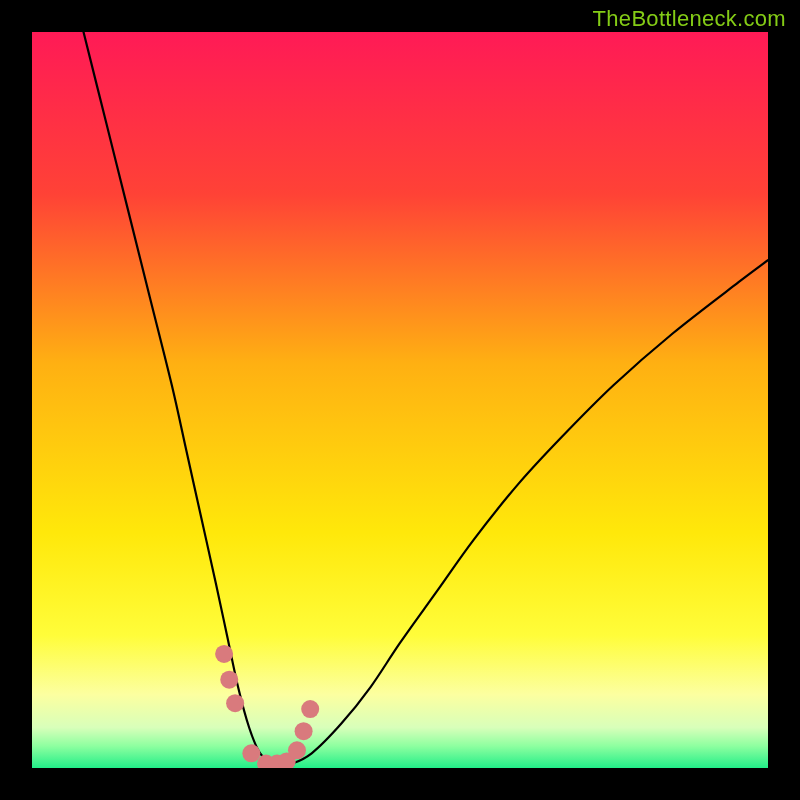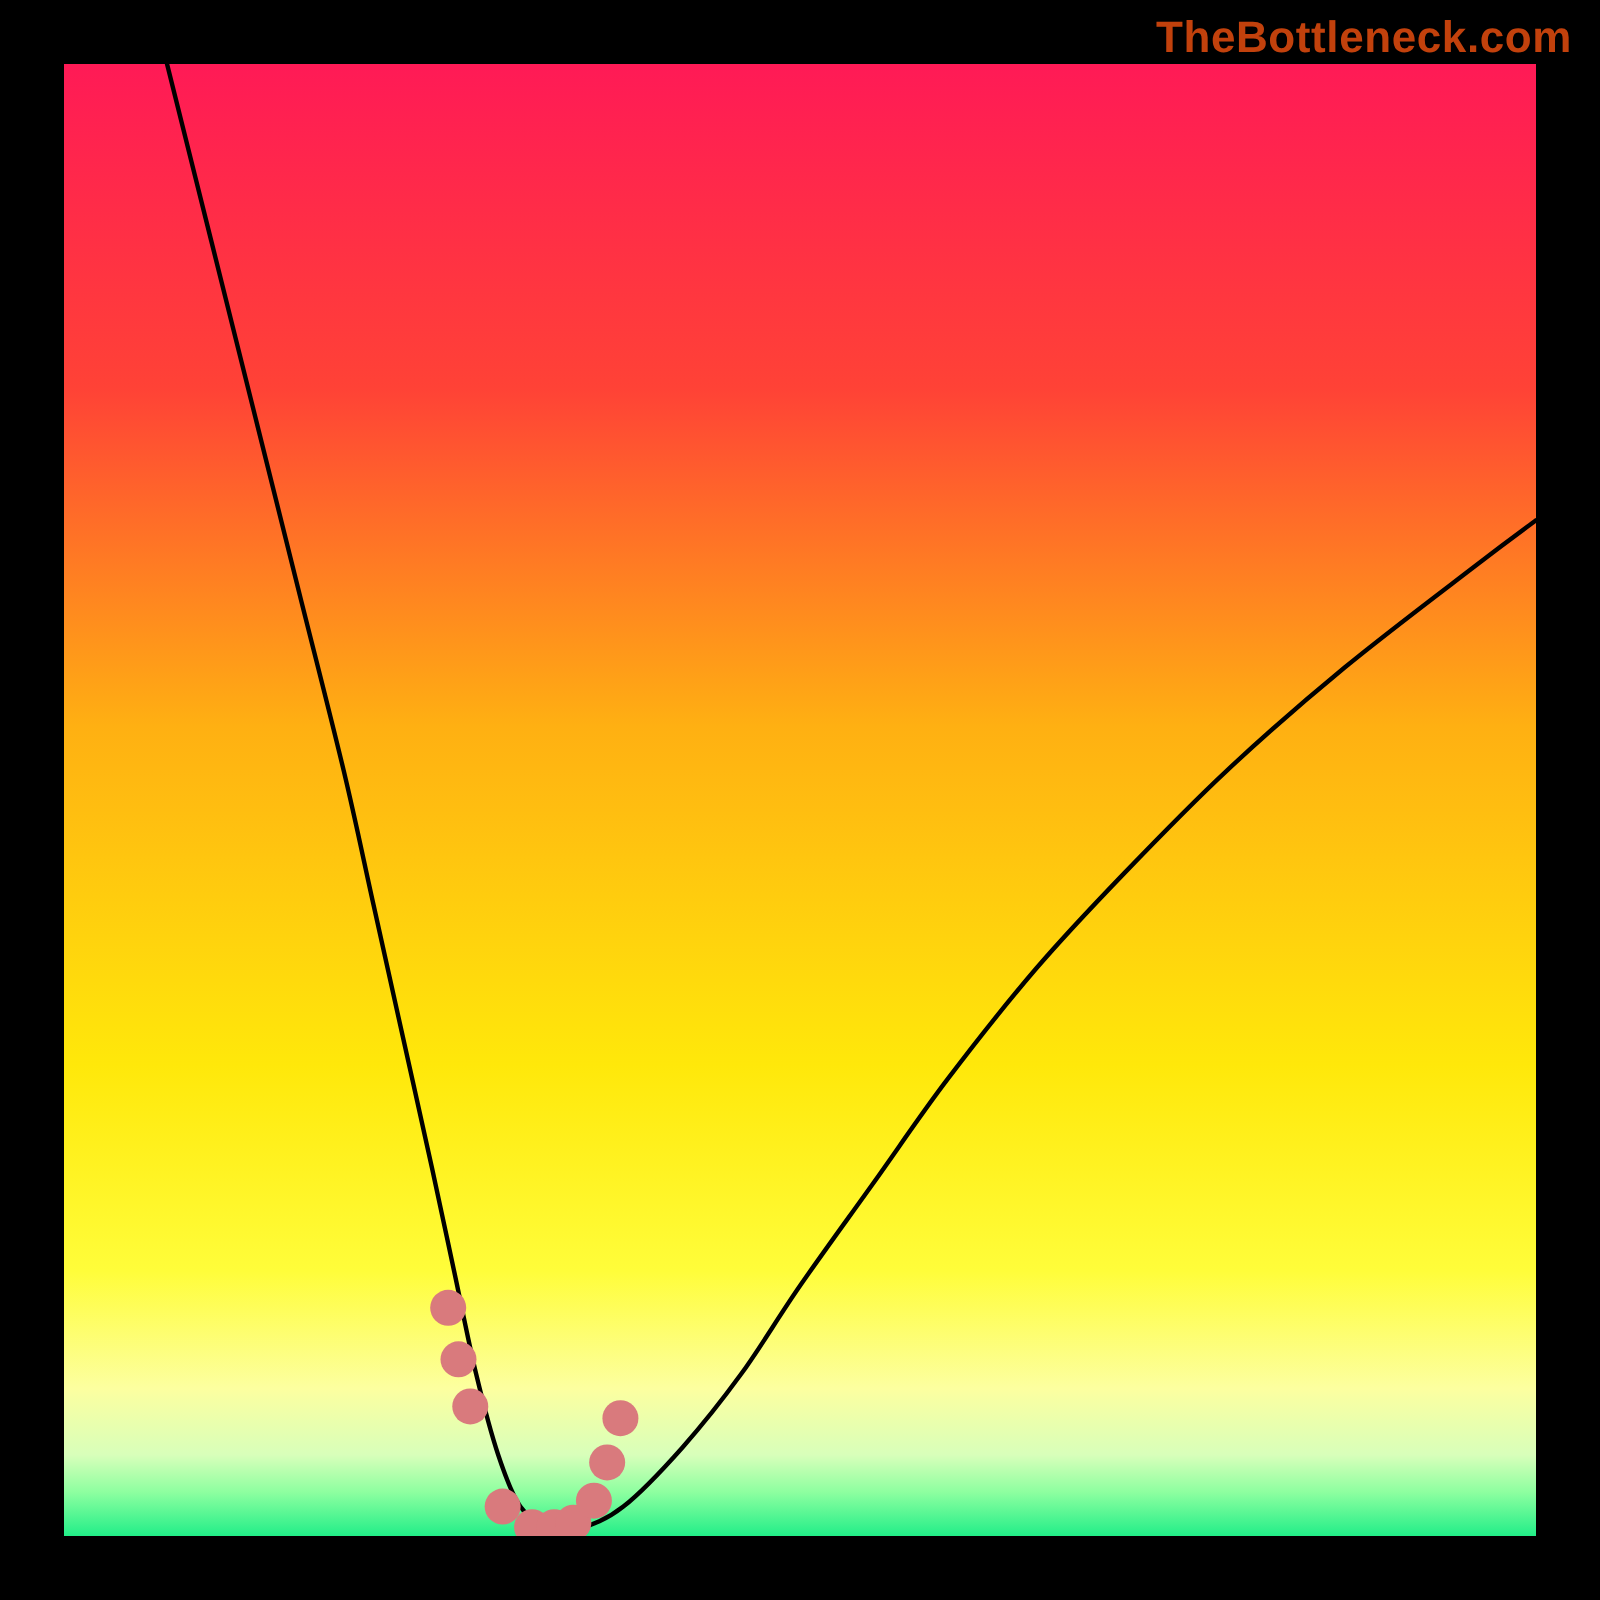--- a/index.html
+++ b/index.html
@@ -14,23 +14,23 @@
   .outer {
     position: relative;
     width: 800px;
     height: 800px;
     background: #000;
   }
   .attribution {
     position: absolute;
     top: 6px;
     right: 14px;
-    color: #c2410c;
+    color: #84cc16;
     font-size: 22px;
-    font-weight: 700;
+    font-weight: 400;
     letter-spacing: 0.3px;
     z-index: 10;
   }
   .plot {
     position: absolute;
     left: 32px;
     top: 32px;
     width: 736px;
     height: 736px;
   }

